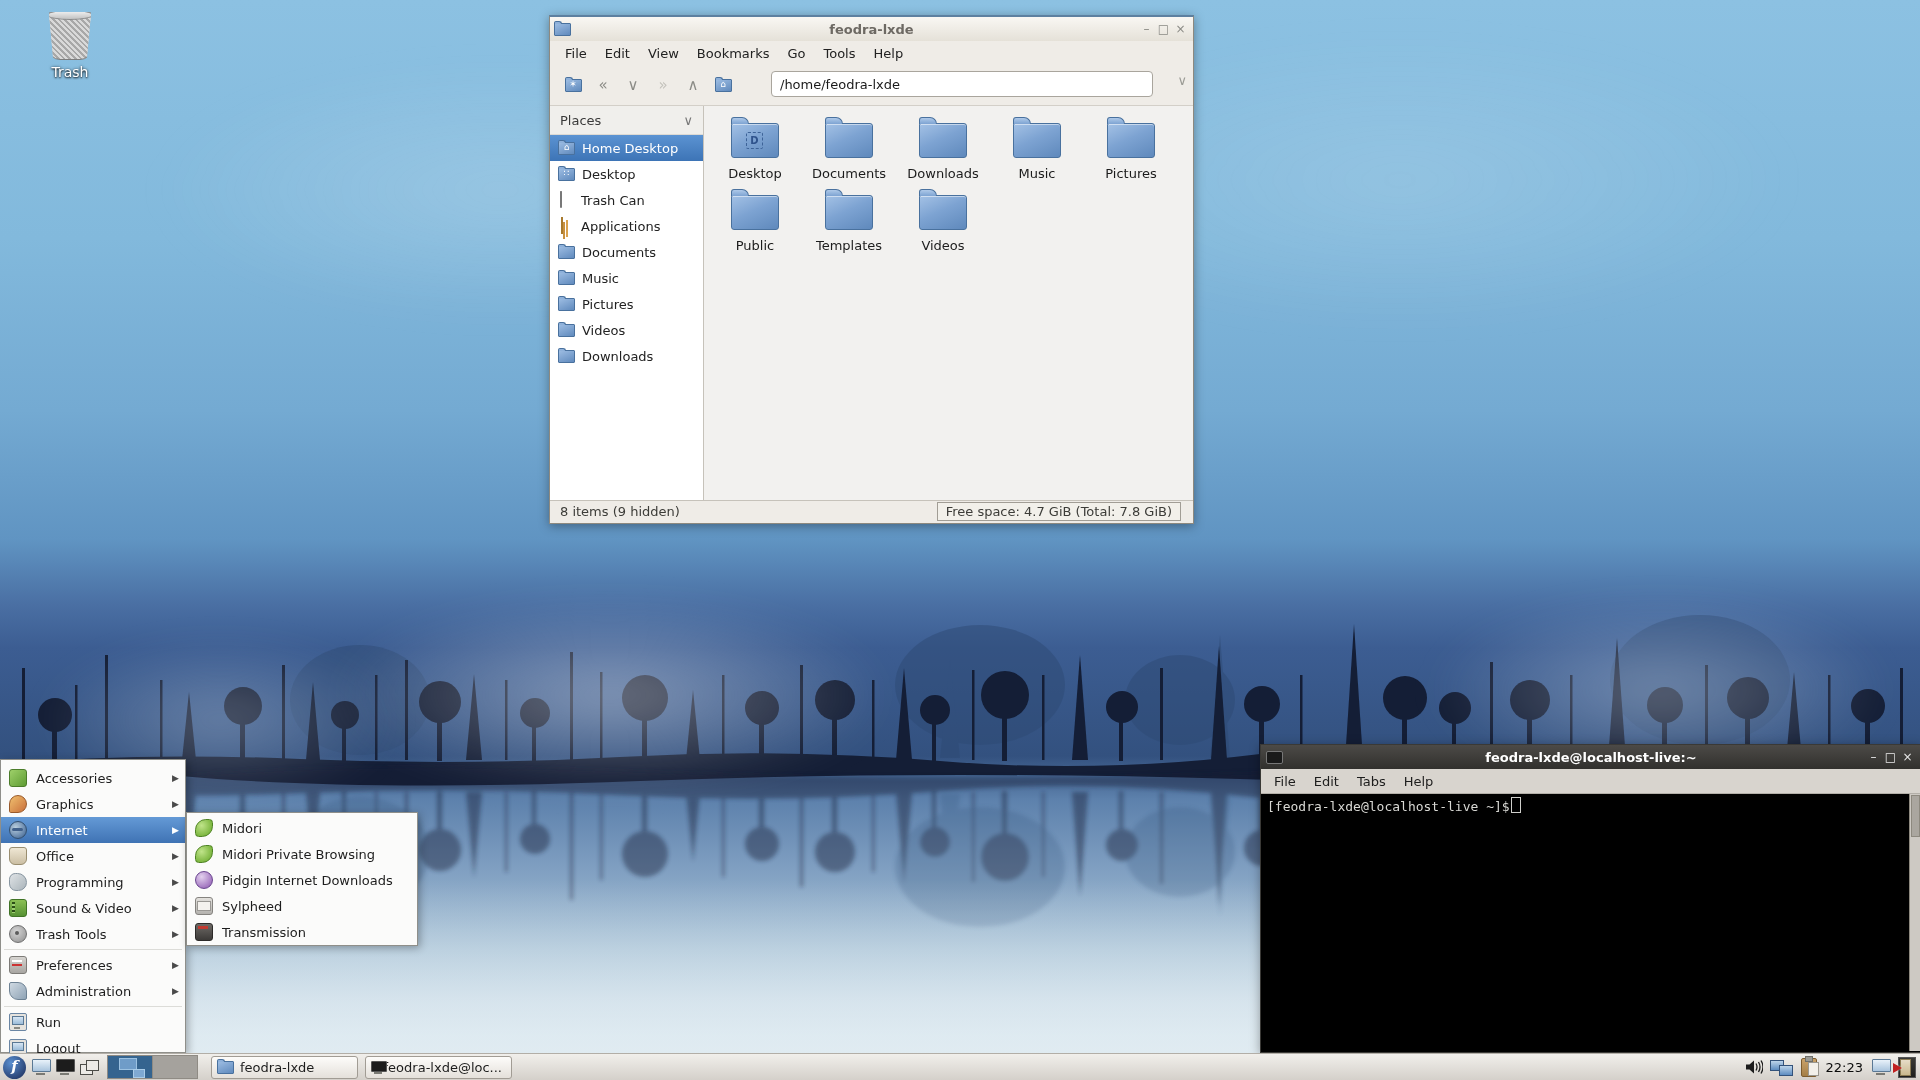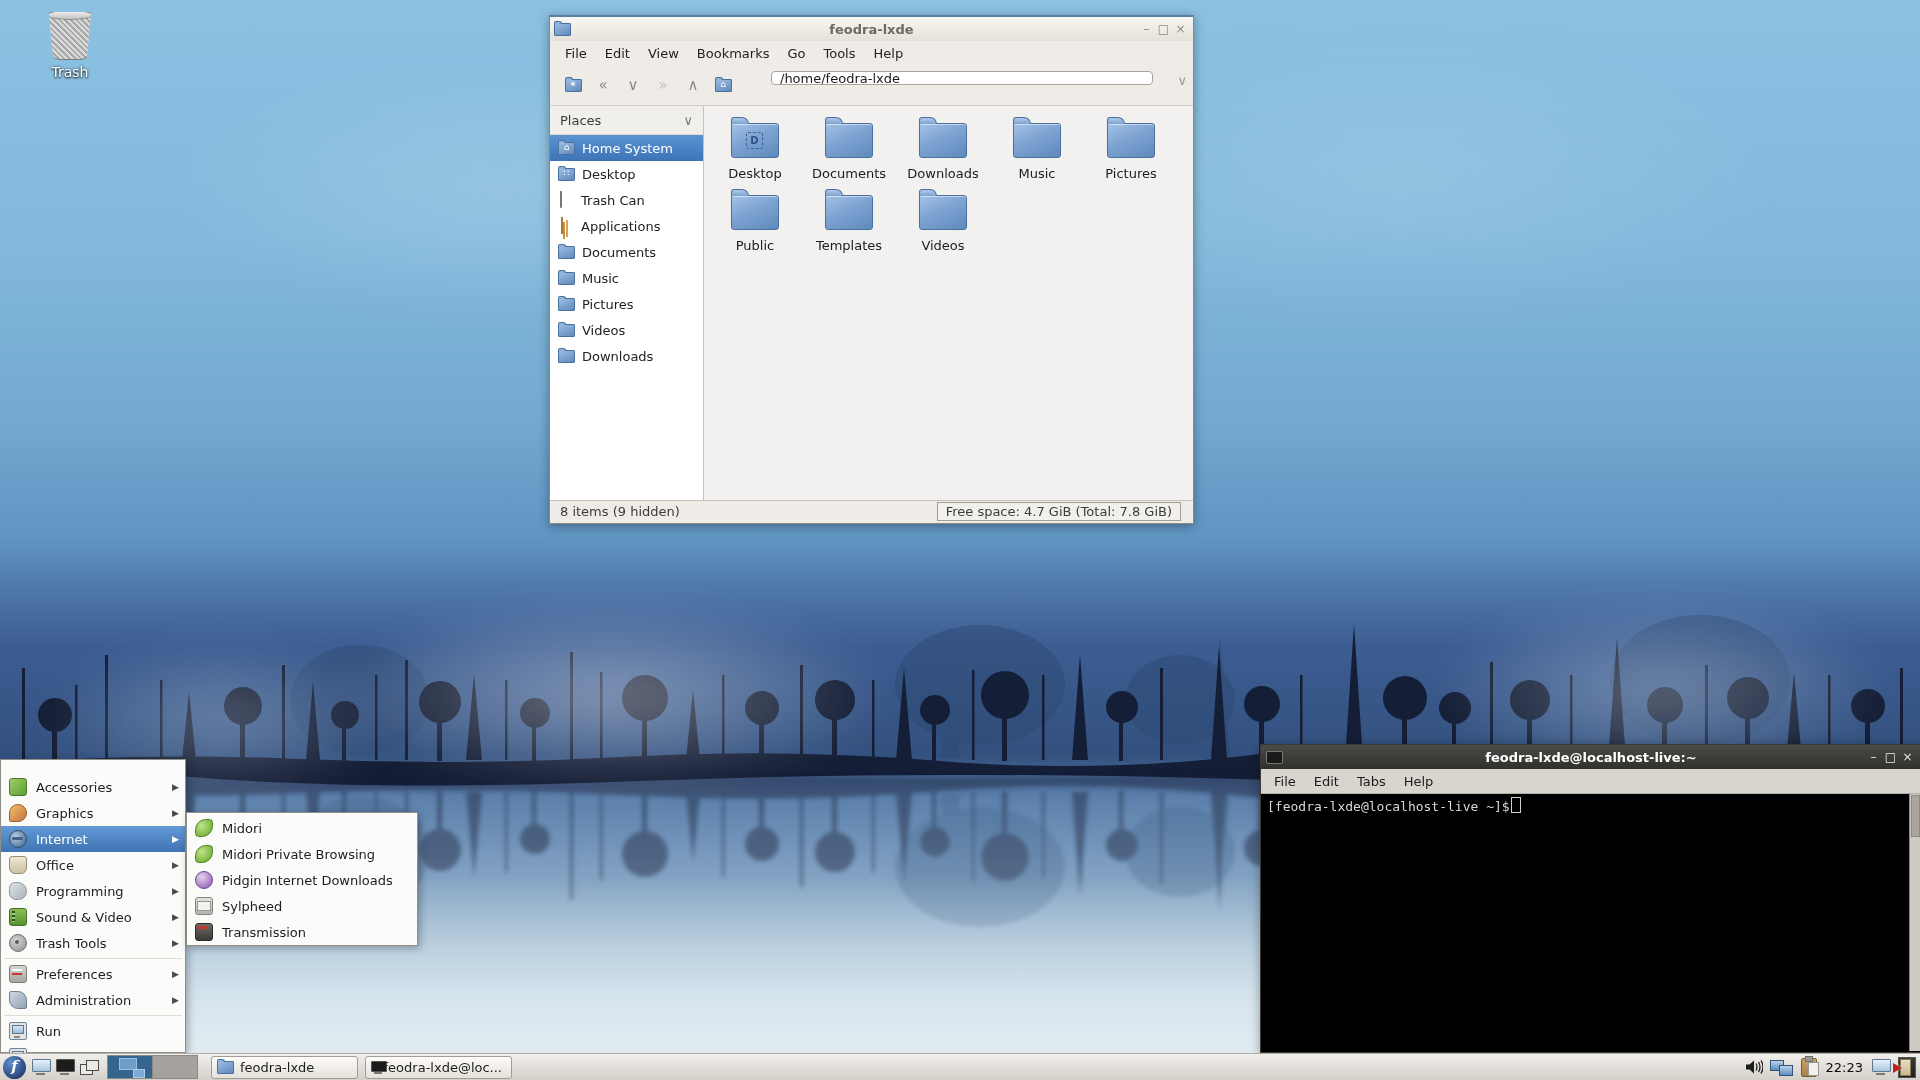--- a/index.html
+++ b/index.html
@@ -40,21 +40,21 @@
   
   .fm{left:549px;top:15px;width:643px;height:506px;background:#efece7;border:1px solid #8d897f;border-top:2px solid #5d80a0}
   .fm-title{height:24px;background:linear-gradient(#f9f7f3,#e5e1d8);display:flex;align-items:center;padding:0 4px;position:relative}
   .fm-title-text{position:absolute;left:0;right:0;text-align:center;font-weight:bold;color:#6d6963}
   .fm-controls{margin-left:auto;color:#8a8a85;z-index:1}
   .fm-menubar{height:24px;display:flex;align-items:center;padding-left:6px;background:#efece7}
   .fm-menu{padding:3px 9px;cursor:default}
   .fm-toolbar{height:40px;display:flex;align-items:center;padding:0 8px;background:#efece7;position:relative}
   .tbtn{width:30px;height:28px;display:flex;align-items:center;justify-content:center;color:#8b8b86;font-size:15px}
   .tbtn.dis{color:#c4c2bc}
-  .pathbar{position:absolute;left:221px;top:6px;width:382px;height:14px;border:1px solid #a9a59d;border-radius:4px;
+  .pathbar{position:absolute;left:221px;top:6px;width:382px;height:26px;border:1px solid #a9a59d;border-radius:4px;
     background:#fff;font:13px "DejaVu Sans","Liberation Sans",sans-serif;padding:0 8px;color:#1a1a1a;box-sizing:border-box;outline:none}
   .tbtn-right{position:absolute;right:6px;top:8px;color:#9b9b95;font-size:13px}
   .fm-body{position:relative;height:394px;border-top:1px solid #d3cfc8;border-bottom:1px solid #c6c2ba;display:flex;background:#fff}
   .fm-side{width:153px;border-right:1px solid #c6c2ba;background:#fff;display:flex;flex-direction:column}
   .side-head{height:28px;background:#f0efec;border-bottom:1px solid #dddad4;display:flex;align-items:center;padding:0 10px;color:#3a3a3a}
   .side-head .chev{margin-left:auto;color:#777}
   .side-item{height:26px;display:flex;align-items:center;gap:7px;padding-left:8px;color:#222;cursor:default}
   .side-item.sel{background:linear-gradient(#5b93d2,#3d74b6);color:#fff}
   .fm-view{position:relative;flex:1;background:#f2f1ef}
   .fm-cell{position:absolute;width:94px;height:78px;display:flex;flex-direction:column;align-items:center;cursor:default}
@@ -88,21 +88,21 @@
   .term-menubar{height:24px;background:#d8d4ce;border-bottom:1px solid #b3afa8;display:flex;align-items:center;padding-left:4px;color:#1d1d1d}
   .term-menu{padding:3px 9px}
   .term-screen{position:relative;height:215px;background:#000;font-family:"DejaVu Sans Mono","Liberation Mono",monospace;
     font-size:13px;color:#d8d8d4;padding:3px 6px;box-sizing:border-box}
   .cursor{display:inline-block;width:8px;height:14px;border:1px solid #cfcfcb;vertical-align:-2px;margin-left:1px}
   .term-scroll{position:absolute;right:0;top:0;width:11px;height:257px;background:#cdc9c3;border-left:1px solid #8d897f}
   .term-thumb{position:absolute;right:1px;top:1px;width:9px;height:42px;background:#aaa69f;border:1px solid #8d897f;box-sizing:border-box}
 
   
   .appmenu{position:absolute;left:0;top:759px;width:186px;height:294px;background:#fbfbfa;border:1px solid #8f8f8a;
-    box-sizing:border-box;box-shadow:2px 2px 8px rgba(0,0,0,.3);padding-top:14px}
+    box-sizing:border-box;box-shadow:2px 2px 8px rgba(0,0,0,.3);padding-top:5px}
   .menu-item{height:26px;display:flex;align-items:center;gap:9px;padding:0 6px 0 8px;cursor:default;color:#1d1d1d}
   .menu-item.hl{background:linear-gradient(#649ad6,#3f73b4);color:#fff}
   .menu-item.hl .arrow{color:#fff}
   .menu-label{flex:1;white-space:nowrap}
   .arrow{color:#4a4a4a;font-size:9px}
   .menu-sep{height:1px;background:#dcdcd8;margin:2px 3px}
   .submenu{position:absolute;left:186px;top:812px;width:232px;height:134px;background:#fbfbfa;border:1px solid #8f8f8a;
     box-sizing:border-box;box-shadow:2px 2px 8px rgba(0,0,0,.3);padding-top:2px}
 
   
@@ -309,21 +309,21 @@
   <div class="fm-body">
     <div class="fm-side">
       <div class="side-head">
         <span>Places</span>
         <span class="chev">∨</span>
       </div>
       <div class="side-item sel">
         <span class="folder-sm">
             <span class="ovr">⌂</span>
           </span>
-        <span>Home System</span>
+        <span>Home Desktop</span>
       </div>
       <div class="side-item">
         <span class="folder-sm">
             <span class="ovr">∷</span>
           </span>
         <span>Desktop</span>
       </div>
       <div class="side-item">
         <span class="icon16"><span class="trash-sm"></span></span>
         <span>Trash Can</span>

